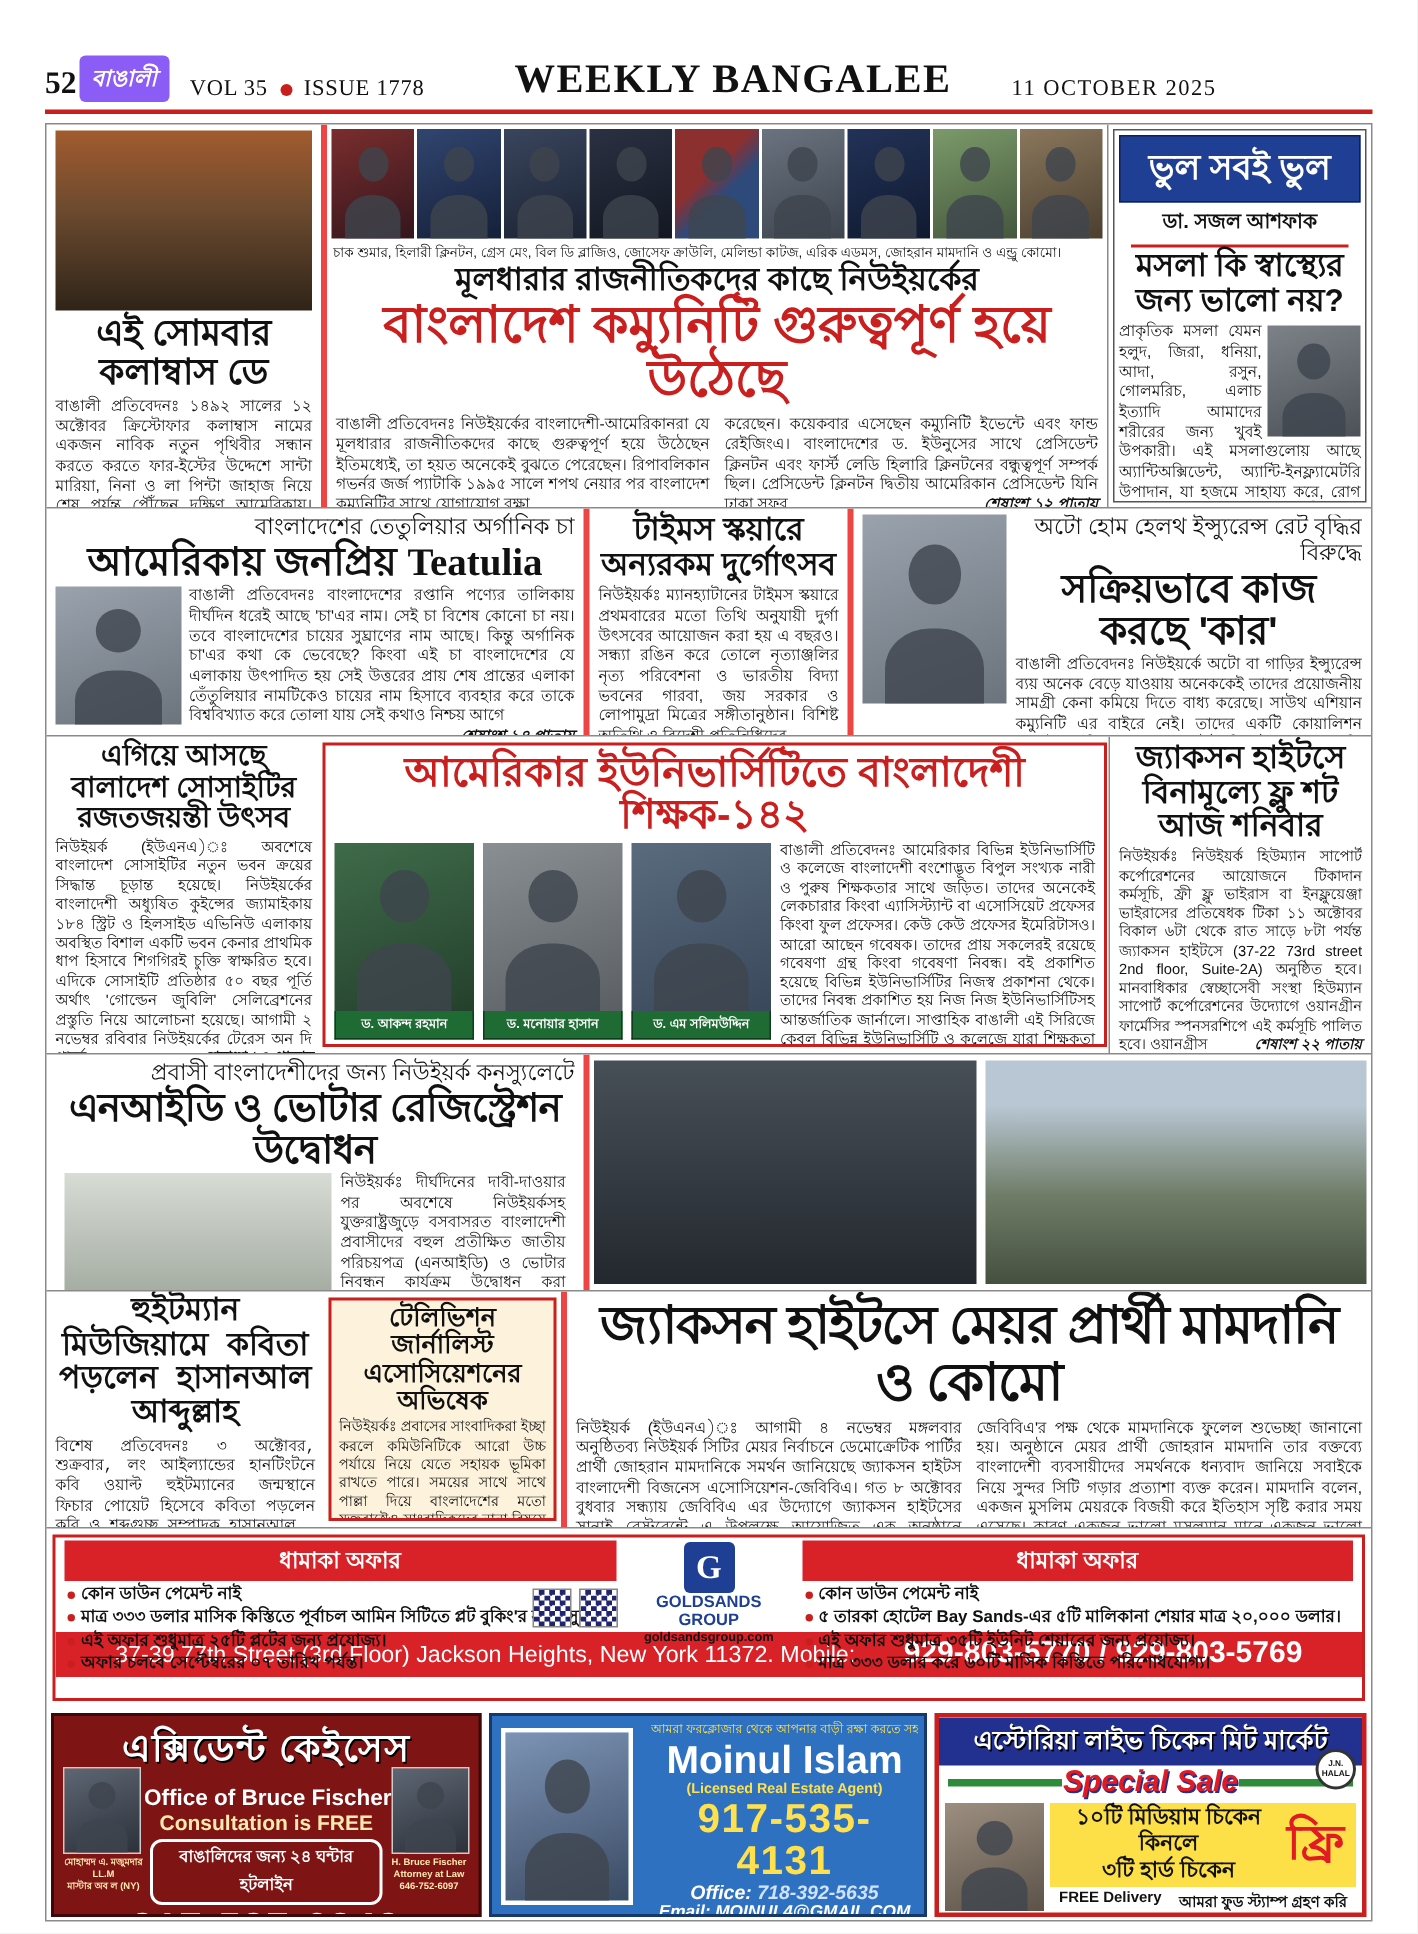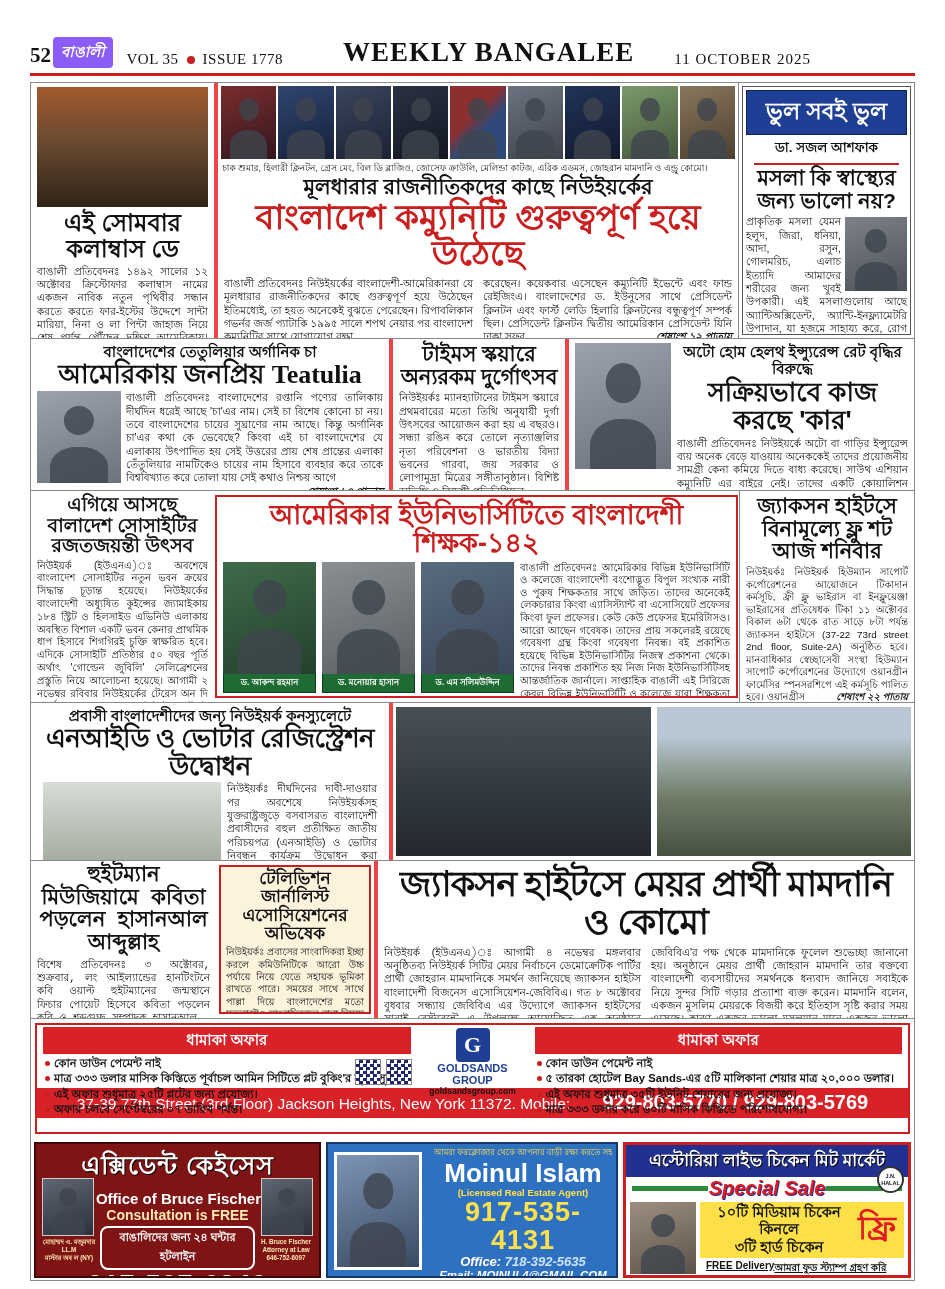--- a/index.html
+++ b/index.html
@@ -21,21 +21,21 @@
   .hdate { font-family:"Liberation Serif",serif; font-size:15px; letter-spacing:1px; }
   .redrule { position:absolute; left:0; right:0; bottom:0; height:3px; background:#c9201f; }
   
   .frame { position:absolute; top:82px; left:30px; right:30px; height:1199px;
            border:1px solid #8a8a8a; background:#fff; }
   .band { position:absolute; left:0; right:0; overflow:hidden; }
   .hline { border-top:1px solid #8a8a8a; }
   .vline { border-left:4px solid #ef4444; }
   
   .art { padding:4px 6px; overflow:hidden; }
-  .kick { font-weight:bold; text-align:center; font-size:15px; line-height:1.15; }
+  .kick { font-weight:normal; text-align:right; font-size:15px; line-height:1.15; }
   .hd { font-weight:bold; text-align:center; line-height:1.08; }
   .bt { font-size:10.4px; text-align:justify; line-height:1.28; margin-top:3px; }
   .cont { font-style:italic; float:right; font-weight:bold; }
   .red { color:#c9201f; }
   
   .ph { position:relative; overflow:hidden; background:linear-gradient(160deg,#9aa3ad,#6b737d); }
   .ph.person::before { content:""; position:absolute; top:16%; left:50%; width:36%; height:32%;
         transform:translateX(-50%); background:#3f454d; border-radius:50%; opacity:.8; }
   .ph.person::after { content:""; position:absolute; bottom:-6%; left:16%; width:68%; height:46%;
         background:#3f454d; border-radius:46% 46% 0 0; opacity:.8; }
@@ -138,21 +138,21 @@
   .ch-sale .bar { flex:1; height:5px; background:#2e8b3a; }
   .ch-sale .txt { color:#e01b23; font-weight:bold; font-style:italic; font-size:20px;
                   text-shadow:1px 1px 0 #22318f; }
   .ch-main { display:flex; }
   .ch-photo { width:66px; margin:2px 0 0 4px; }
   .ch-photo .ph { height:72px; background:linear-gradient(160deg,#9c8f80,#5c5248); }
   .ch-cap { font-size:8.5px; font-weight:bold; text-align:center; }
   .ch-offer { flex:1; background:#fde047; margin:2px 4px; padding:1px 4px; display:flex; align-items:center; }
   .ch-lines { flex:1; font-weight:bold; font-size:14.5px; text-align:center; line-height:1.2; }
   .ch-free { color:#e01b23; font-weight:bold; font-size:32px; padding:0 4px; }
-  .ch-del { font-size:10px; font-weight:bold; display:flex; padding:0 10px;text-decoration:underline; }
+  .ch-del { font-size:10px; font-weight:bold; display:flex; justify-content:space-between; padding:0 10px; }
   .ch-blue { background:#2740a0; color:#fff; font-weight:bold; text-align:center; font-size:13.5px;
              padding:1px 0; white-space:nowrap; }
   .seal { position:absolute; right:4px; top:21px; width:27px; height:27px; border:2px solid #333;
           border-radius:50%; background:#fff; color:#111; font-size:5.5px; font-weight:bold;
           display:flex; align-items:center; justify-content:center; text-align:center; line-height:1.1; }
 </style>
 </head>
 <body>
 
 <div class="page">

